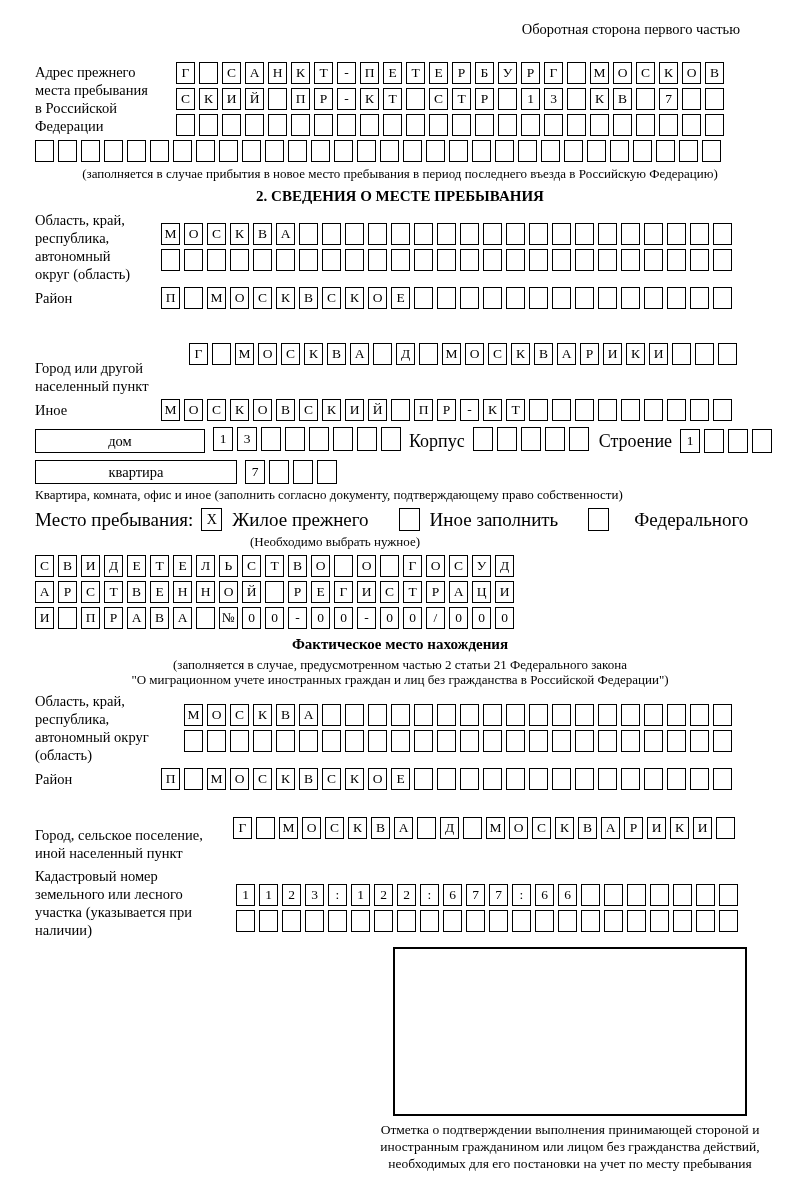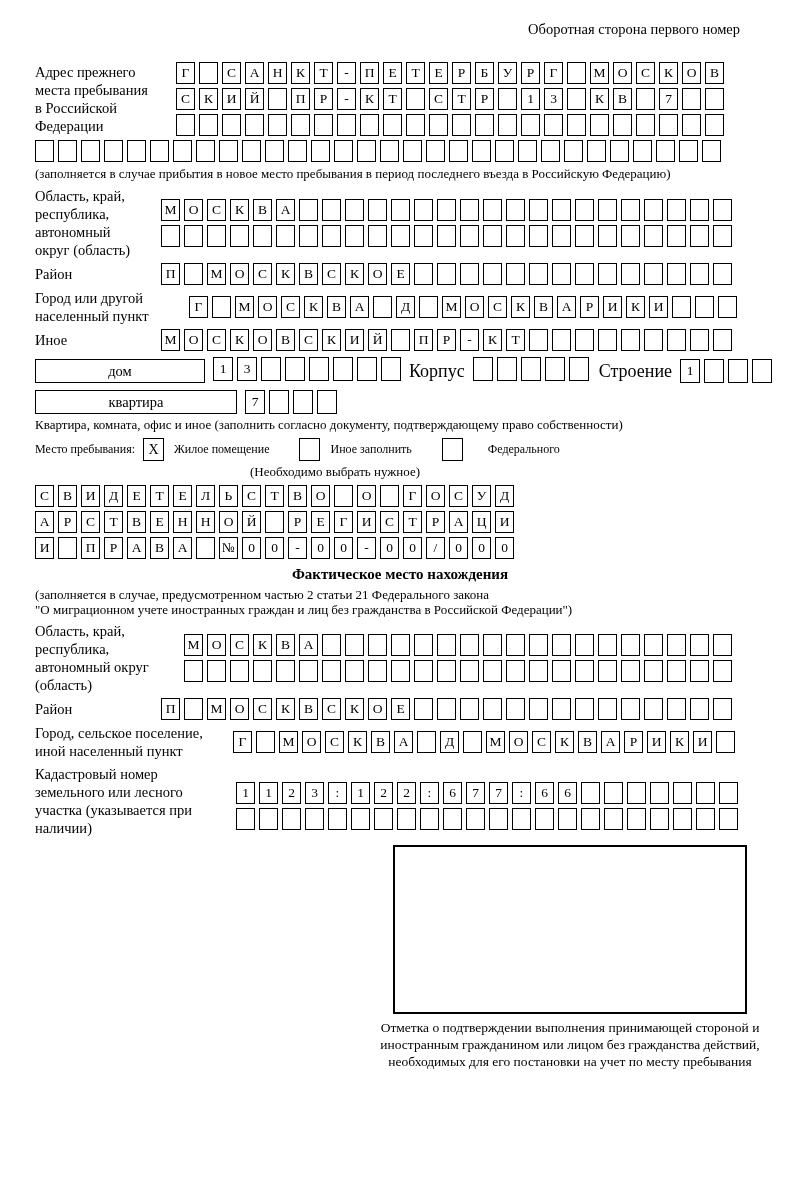--- a/index.html
+++ b/index.html
@@ -10,48 +10,48 @@
   .frow{display:flex;align-items:center;}
   .flabel{font-size:14.5px;line-height:18px;flex-shrink:0;}
   .rows{display:flex;flex-direction:column;}
   .cells{display:flex;gap:4px;margin:0 0 4px 0;}
   .cells:last-child{margin-bottom:0;}
   .cell{width:17px;height:20px;border:1.5px solid #000;flex-shrink:0;
         display:flex;align-items:center;justify-content:center;
         font-size:13.5px;line-height:1;}
   .tall .cell{width:18px;height:22px;}
   .note{font-size:13px;line-height:15px;}
-  .center{}
+  .center{text-align:center;}
   .sec-title{text-align:center;font-weight:bold;font-size:15px;line-height:18px;}
   .wbox{border:1.5px solid #000;height:22px;display:flex;align-items:center;
         justify-content:center;font-size:14.5px;flex-shrink:0;}
   .chk{width:19px;height:21px;border:1.5px solid #000;display:flex;align-items:center;
        justify-content:center;font-size:14px;flex-shrink:0;}
-  .opt-label{font-size:12px;line-height:21px;}
+  .opt-label{font-size:19px;line-height:21px;}
   .stamp{width:350px;height:165px;border:2px solid #000;margin:8px 0 0 358px;}
   .stamp-cap{width:390px;margin:5px 0 0 340px;text-align:center;
              font-size:13.5px;line-height:17px;}
   
   .mt3{margin-top:3px;}.mt4{margin-top:4px;}.mt5{margin-top:5px;}
   .mt6{margin-top:6px;}.mt24{margin-top:24px;}.w141{flex-basis:141px;}.w126{flex-basis:126px;}
   .w154{flex-basis:154px;}.w220{flex-basis:220px;}.w149{flex-basis:149px;}
   .w198{flex-basis:198px;}.w201{flex-basis:201px;}
-  .lblw120{width:120px;}.lblw112{width:112px;}.lblw135{width:135px;}
-  .lblw205{width:205px;}.lblw140{width:140px;}.lblw190{width:190px;}.lblw168{width:168px;}
+  .lblw120{width:120px;}.lblw112{width:112px;}.lblw135{width:135px;margin-top:46px;}
+  .lblw205{width:205px;}.lblw140{width:140px;}.lblw190{width:190px;margin-top:32px;}.lblw168{width:168px;}
   .sp8{width:8px;flex-shrink:0;}.sp10{width:10px;flex-shrink:0;}
   .sp25{width:25px;flex-shrink:0;}.sp30{width:30px;flex-shrink:0;}
   .inl{font-size:18px;line-height:22px;flex-shrink:0;}
   .kad-rows{margin-top:10px;}
 </style>
 </head>
 <body>
 
 <div class="page">
 
-  <div class="corner">Оборотная сторона первого номер</div>
+  <div class="corner">Оборотная сторона первого частью</div>
 
   <div class="frow mt24">
     <div class="flabel w141">
       <div class="lblw120">Адрес прежнего места пребывания в Российской Федерации</div>
     </div>
     <div class="rows">
       <div class="cells">
           <span class="cell">Г</span>
           <span class="cell"></span>
           <span class="cell">С</span>
@@ -158,20 +158,21 @@
       <span class="cell"></span>
       <span class="cell"></span>
       <span class="cell"></span>
       <span class="cell"></span>
       <span class="cell"></span>
       <span class="cell"></span>
       <span class="cell"></span>
     </div>
   <div class="note center mt3">(заполняется в случае прибытия в новое место пребывания в период последнего въезда в Российскую Федерацию)</div>
 
+  <div class="sec-title mt6">2. СВЕДЕНИЯ О МЕСТЕ ПРЕБЫВАНИЯ</div>
 
   <div class="frow mt6">
     <div class="flabel w126">
       <div class="lblw112">Область, край, республика, автономный округ (область)</div>
     </div>
     <div class="rows">
       <div class="cells">
           <span class="cell">М</span>
           <span class="cell">О</span>
           <span class="cell">С</span>
@@ -366,21 +367,21 @@
         <span class="cell"></span>
       </div>
   </div>
   <div class="note mt3">Квартира, комната, офис и иное (заполнить согласно документу, подтверждающему право собственности)</div>
 
   <div class="frow mt6">
     <div class="opt-label">Место пребывания:</div>
     <div class="sp8"></div>
     <div class="chk">X</div>
     <div class="sp10"></div>
-    <div class="opt-label">Жилое помещение</div>
+    <div class="opt-label">Жилое прежнего</div>
     <div class="sp30"></div>
     <div class="chk"></div>
     <div class="sp10"></div>
     <div class="opt-label">Иное заполнить</div>
     <div class="sp30"></div>
     <div class="chk"></div>
     <div class="sp25"></div>
     <div class="opt-label">Федерального</div>
   </div>
   <div class="note mt3" style="width:600px;text-align:center;">(Необходимо выбрать нужное)</div>

